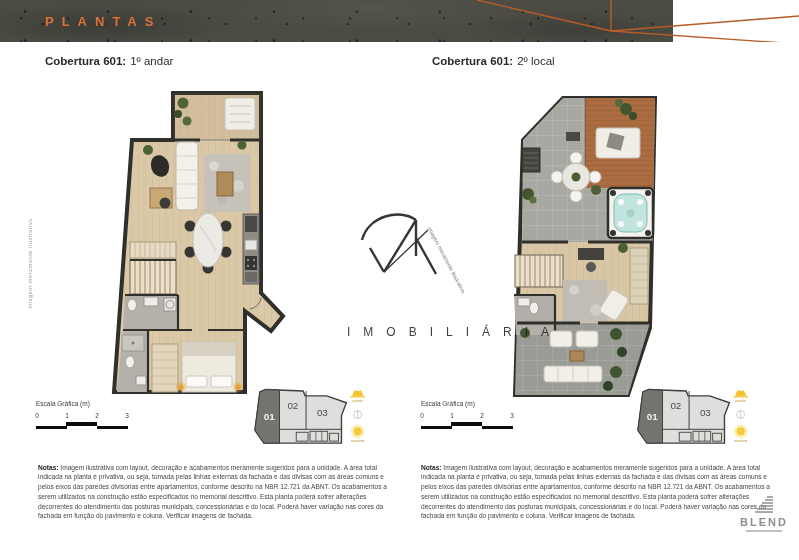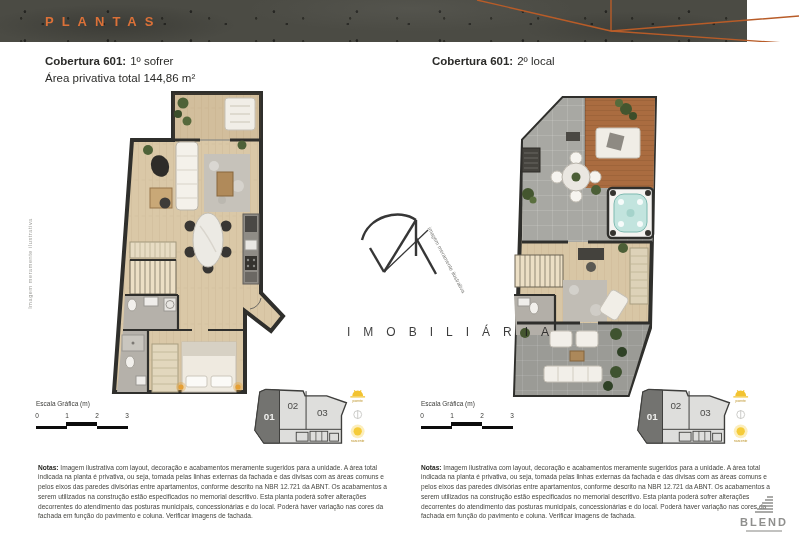--- a/index.html
+++ b/index.html
@@ -1,21 +1,21 @@
 <!DOCTYPE html>
 <html><head>
 <meta charset="utf-8">
 <style>
   html,body{margin:0;padding:0;background:#ffffff;}
   body{width:799px;height:560px;position:relative;overflow:hidden;
        font-family:"Liberation Sans",sans-serif;color:#2c2c2a;}
   .page{position:absolute;inset:0;}
 
   
-  .topband{position:absolute;left:0;top:0;width:747px;height:42px;
+  .topband{position:absolute;left:0;top:0;width:673px;height:42px;
     background-color:#4b4b44;
     background-image:
       radial-gradient(ellipse 180px 30px at 15% 60%, rgba(0,0,0,.20), transparent 70%),
       radial-gradient(ellipse 240px 34px at 55% 20%, rgba(255,255,255,.05), transparent 70%),
       radial-gradient(ellipse 160px 26px at 85% 70%, rgba(0,0,0,.16), transparent 70%),
       radial-gradient(circle 1.2px at 30% 40%, rgba(0,0,0,.5) 1px, transparent 1.7px),
       radial-gradient(circle 1px at 70% 65%, rgba(0,0,0,.45) 1px, transparent 1.5px),
       radial-gradient(circle 1px at 45% 80%, rgba(15,15,10,.5) 1px, transparent 1.5px);
     background-size:auto,auto,auto,83px 29px,61px 37px,47px 23px;}
   .band-title{position:absolute;left:45px;top:14px;font-size:13px;font-weight:bold;
@@ -73,23 +73,22 @@
 
   <div class="topband">
     <span class="band-title">PLANTAS</span>
     <svg class="band-lines" width="799" height="42" viewBox="0 0 799 42">
       <path d="M477 0 L611 31 L611 0 M611 31 L799 16 M611 31 L799 44" fill="none" stroke="#b85c28" stroke-width="1.4"></path>
     </svg>
   </div>
 
   <div class="ph" style="left:45px;top:55px;">
     <div>
-      <b>Cobertura 601:</b><span class="fl">1º sofrer</span>
-    </div>
-    <div class="area">Área privativa total 144,86 m²</div>
+      <b>Cobertura 601:</b><span class="fl">1º andar</span>
+    </div>
   </div>
 
   <div class="ph" style="left:432px;top:55px;">
     <div>
       <b>Cobertura 601:</b><span class="fl">2º local</span>
     </div>
   </div>
 
   <svg class="fp" style="left:82px;top:90px;" width="210" height="310" viewBox="0 0 210 310">
     <defs>

